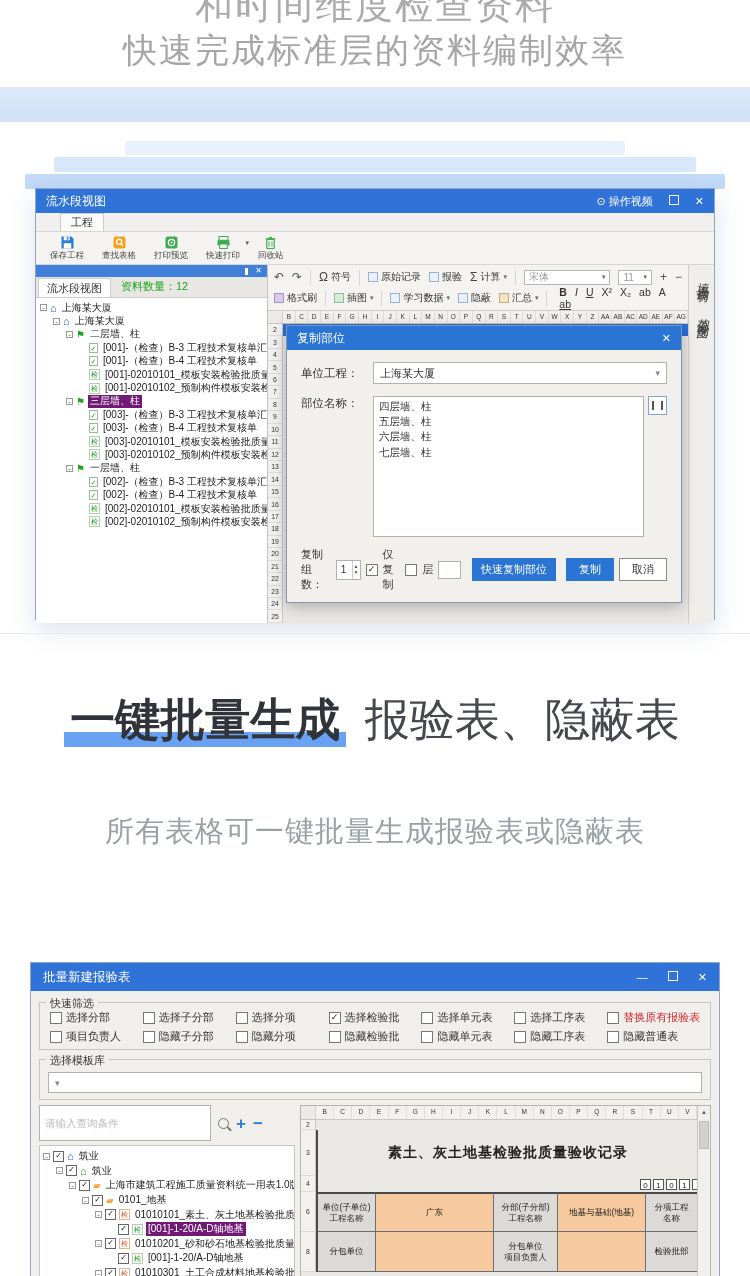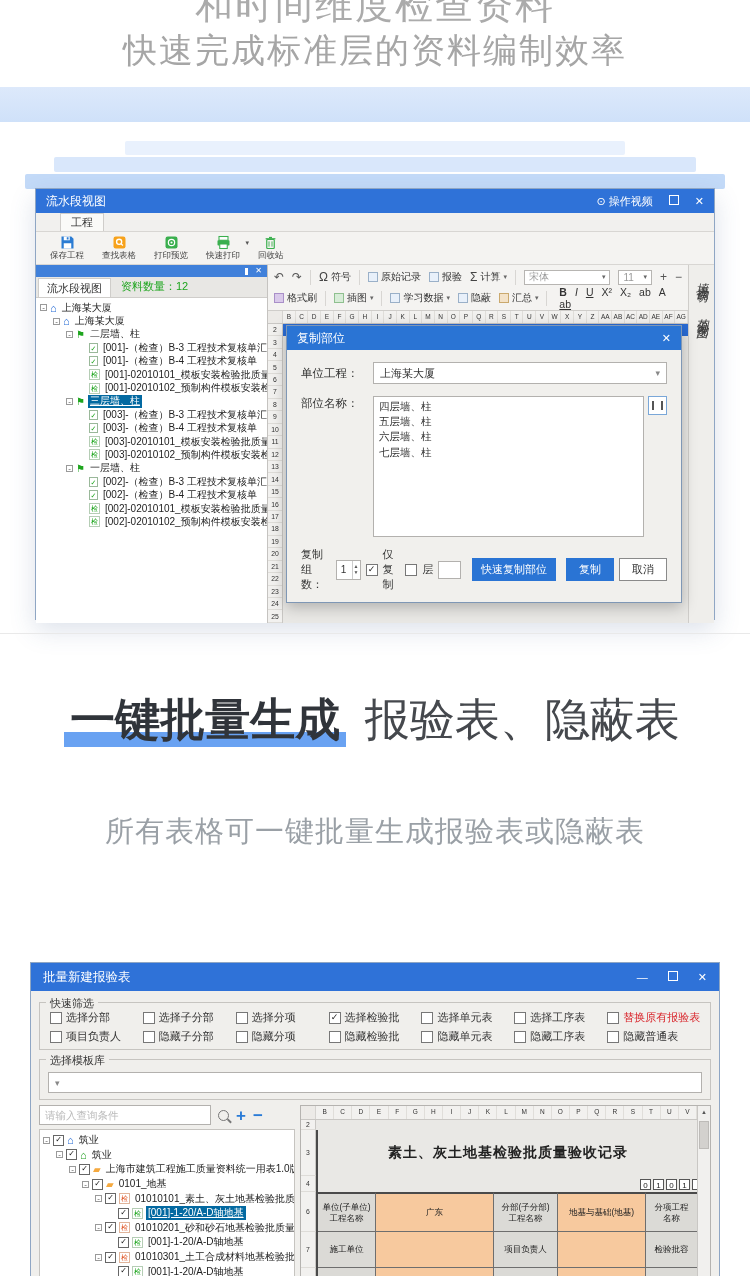--- a/index.html
+++ b/index.html
@@ -45,21 +45,21 @@
   .tsp{width:10px;flex:none;}
   .tkids{margin-left:13px;}
   .tic{flex:none;margin-right:3px;display:inline-block;}
   .home-blue{color:#2b6fd6;font-size:11px;font-weight:bold;}
   .home-green{color:#28a228;font-size:11px;font-weight:bold;}
   .flag-green{color:#1ea51e;font-size:10px;}
   .doc-check{width:9px;height:10px;border:1px solid #9ab89a;background:#fff;color:#1ea51e;font-size:7px;line-height:9px;text-align:center;box-sizing:border-box;}
   .insp-green,.insp-red{width:11px;height:11px;border:1px solid #b5cdb5;background:#fff;font-size:7px;line-height:9px;text-align:center;color:#1ea51e;box-sizing:border-box;}
   .insp-red{color:#e05a2b;border-color:#e0b49a;}
   .tlb{padding:0 2px;}
-  .tlb.sel{background:#0369a1;color:#fff;text-decoration:underline;}
+  .tlb.sel{background:#701a75;color:#fff;}
 
   .rarea{flex:1;display:flex;flex-direction:column;min-width:0;}
   .ribbon{height:46px;background:#f4f3f1;border-bottom:1px solid #cfcdca;padding:3px 6px;display:flex;flex-direction:column;justify-content:space-between;font-size:10px;color:#333;box-sizing:border-box;}
   .rb-row{display:flex;align-items:center;gap:8px;height:18px;}
   .rbi{font-size:12px;color:#555;}
   .rb-sep{width:1px;height:15px;background:#d8d6d3;}
   .rb-item{display:flex;align-items:center;gap:3px;white-space:nowrap;}
   .omega,.sigma{font-size:12px;color:#444;}
   .caret{font-size:7px;color:#666;}
   .ric{display:inline-block;width:10px;height:10px;border:1px solid #9ab0c8;background:#e8f0fa;box-sizing:border-box;}
@@ -125,21 +125,21 @@
   .w2body{flex:1;padding:2px 8px 0;display:flex;flex-direction:column;min-height:0;}
   .fset{border:1px solid #c6c4c0;position:relative;margin-top:9px;padding:5px 0 3px;}
   .fleg{position:absolute;top:-7px;left:6px;background:#f0efec;padding:0 4px;font-size:11px;color:#333;}
   .frow{display:flex;align-items:center;height:19px;padding:0 10px;}
   .fitem{display:flex;align-items:center;gap:4px;font-size:11px;color:#333;flex:1;white-space:nowrap;overflow:hidden;}
   .fitem.red{color:#d9262c;}
   .tmplrow{margin:7px 8px 3px;height:19px;background:#fff;border:1px solid #b3b1ae;display:flex;align-items:center;justify-content:space-between;padding:0 6px;font-size:11px;color:#333;}
   .main2{flex:1;display:flex;gap:5px;margin-top:5px;min-height:0;}
   .l2{width:256px;display:flex;flex-direction:column;gap:4px;min-height:0;flex:none;}
   .srch{display:flex;align-items:center;gap:7px;}
-  .sinput{width:172px;height:20px;border:1px solid #b3b1ae;background:#fff;font-size:10.5px;padding:0 5px;color:#333;font-family:inherit;box-sizing:border-box;}
+  .sinput{width:172px;height:36px;border:1px solid #b3b1ae;background:#fff;font-size:10.5px;padding:0 5px;color:#333;font-family:inherit;box-sizing:border-box;}
   .sinput::placeholder{color:#bbb;}
   .mag{width:9px;height:9px;border:1.5px solid #777;border-radius:50%;position:relative;display:inline-block;}
   .mag::after{content:"";position:absolute;width:5px;height:1.5px;background:#777;transform:rotate(45deg);right:-4px;bottom:-2px;}
   .plus2{color:#2a7bd6;font-size:17px;font-weight:bold;line-height:1;}
   .minus2{color:#2a7bd6;font-size:17px;font-weight:bold;line-height:1;}
   .tbox{flex:1;background:#fff;border:1px solid #c6c4c0;overflow:hidden;padding:3px 0 0 3px;font-size:10px;color:#222;min-height:0;}
   .tbox .trow{height:14.6px;}
   .cb{width:9px;height:9px;border:1px solid #666;background:#fff;font-size:8px;line-height:8px;text-align:center;color:#111;margin-right:3px;flex:none;box-sizing:content-box;}
 
   .r2{flex:1;border:1px solid #b5b3b0;display:flex;flex-direction:column;min-width:0;background:#e9e8e5;position:relative;box-sizing:border-box;}
@@ -769,30 +769,20 @@
                   <div class="scell label" style="width: 58px;">单位(子单位)
 工程名称</div>
                   <div class="scell data" style="width: 118px;">广东</div>
                   <div class="scell label" style="width: 64px;">分部(子分部)
 工程名称</div>
                   <div class="scell data" style="width: 88px;">地基与基础(地基)</div>
                   <div class="scell label last">分项工程
 名称</div>
                 </div>
               </div>
-              <div class="srow" style="height: 36px;">
-                <span class="rn">7</span>
-                <div class="scontent tb">
-                  <div class="scell label" style="width: 58px;">施工单位</div>
-                  <div class="scell data" style="width: 118px;"></div>
-                  <div class="scell label" style="width: 64px;">项目负责人</div>
-                  <div class="scell data" style="width: 88px;"></div>
-                  <div class="scell label last">检验批容</div>
-                </div>
-              </div>
               <div class="srow" style="height: 40px;">
                 <span class="rn">8</span>
                 <div class="scontent tb">
                   <div class="scell label" style="width: 58px;">分包单位</div>
                   <div class="scell data" style="width: 118px;"></div>
                   <div class="scell label" style="width: 64px;">分包单位
 项目负责人</div>
                   <div class="scell data" style="width: 88px;"></div>
                   <div class="scell label last">检验批部</div>
                 </div>

